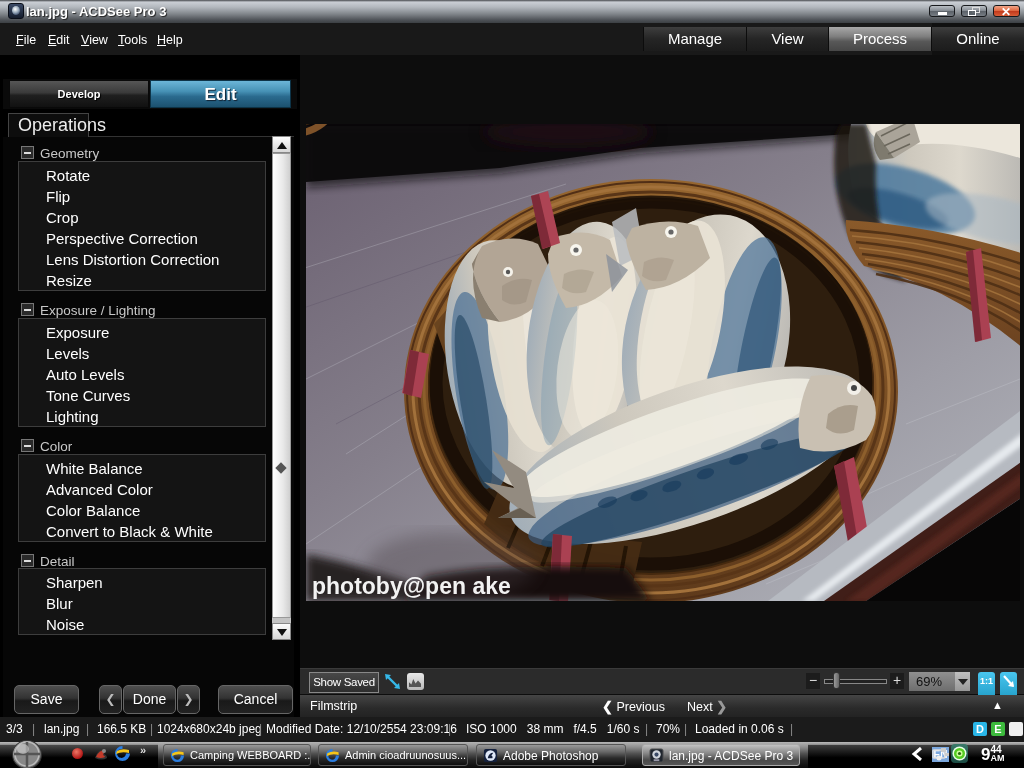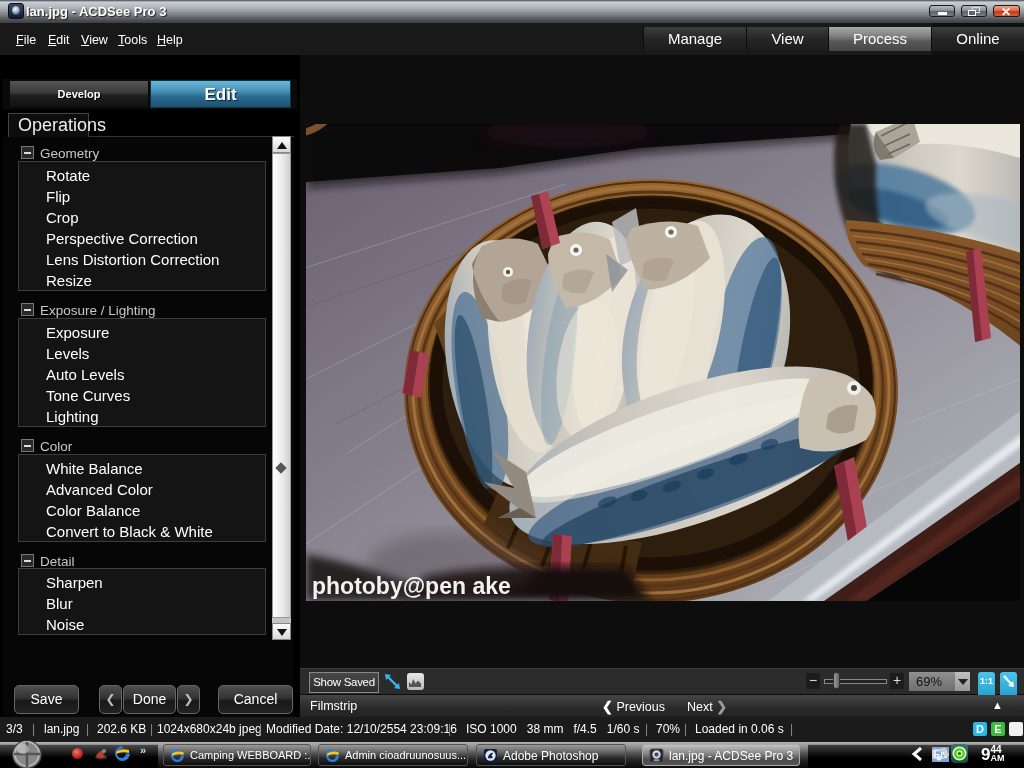--- a/index.html
+++ b/index.html
@@ -395,21 +395,21 @@
       <span style="position:absolute;left:371px;top:4px;font-size:12.5px;margin-left:16px;">Next <b style="font-size:13px;color:#999;">❯</b></span>
       <span style="position:absolute;left:692px;top:4px;font-size:11px;">▲</span>
     </div>
   </div>
 
   <div id="statusbar" class="abs">
     <span style="left:6px;">3/3</span>
       <span class="sep" style="left:32px;">|</span>
     <span style="left:44px;">lan.jpg</span>
       <span class="sep" style="left:86px;">|</span>
-    <span style="left:97px;">202.6 KB</span>
+    <span style="left:97px;">166.5 KB</span>
       <span class="sep" style="left:150px;">|</span>
     <span style="left:157px;">1024x680x24b jpeg</span>
       <span class="sep" style="left:259px;">|</span>
     <span style="left:266px;">Modified Date: 12/10/2554 23:09:16</span>
       <span class="sep" style="left:448px;">|</span>
     <span style="left:466px;">ISO 1000&nbsp;&nbsp;&nbsp;38 mm&nbsp;&nbsp;&nbsp;f/4.5&nbsp;&nbsp;&nbsp;1/60 s</span>
       <span class="sep" style="left:645px;">|</span>
     <span style="left:656px;">70%</span>
       <span class="sep" style="left:684px;">|</span>
     <span style="left:695px;">Loaded in 0.06 s</span>

